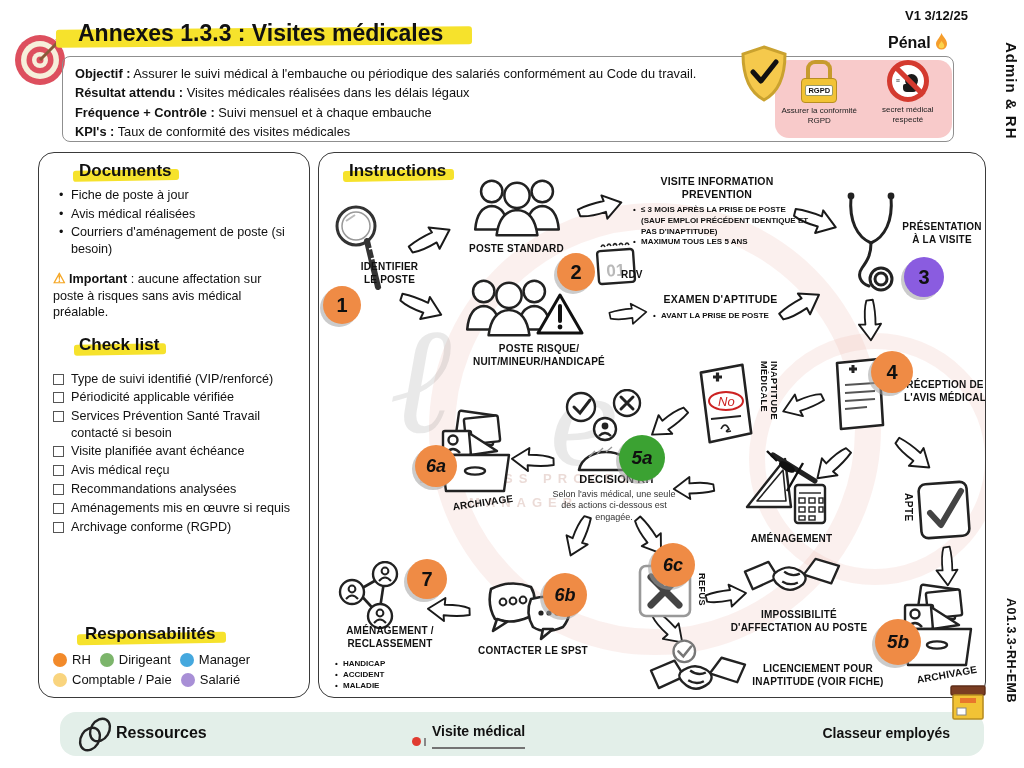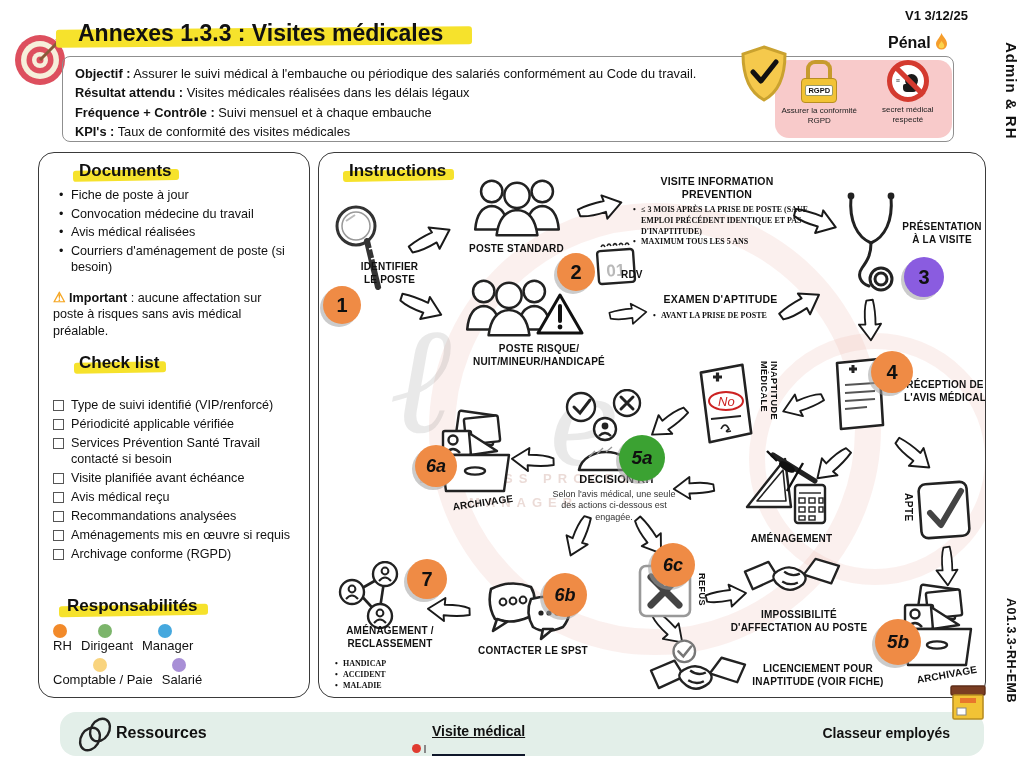--- a/index.html
+++ b/index.html
@@ -46,46 +46,46 @@
   ul.docs{list-style:none;margin:6px 0 0 4px;padding:0;font-size:12.6px;line-height:1.32;}
   ul.docs li{margin:2px 0 2px 14px;position:relative;}
   ul.docs li::before{content:"•";position:absolute;left:-12px;}
   .important{font-size:12.6px;line-height:1.3;margin-top:12px;}
   .warnglyph{color:#f5a623;font-size:14px;font-weight:700;}
   .cl{margin-top:8px;font-size:12.6px;line-height:1.3;}
   .cl .row{display:flex;margin:2.5px 0;}
   .cb{width:9px;height:9px;border:1.4px solid #555;margin:3px 7px 0 0;flex:none;}
   .respblock{position:absolute;left:14px;bottom:10px;width:244px;}
   .legend{display:flex;flex-wrap:wrap;font-size:13px;margin-top:8px;row-gap:5px;}
-  .legend .it{display:flex;align-items:center;margin-right:9px;flex-direction:column;}
+  .legend .it{display:flex;align-items:center;margin-right:9px;}
   .dot{width:14px;height:14px;border-radius:50%;margin-right:5px;flex:none;}
   .c-rh{background:#f28a2a;} .c-dir{background:#7cb56b;} .c-man{background:#45a8de;}
   .c-cpt{background:#f9d47e;} .c-sal{background:#a88fd6;}
   
   .stepc{position:absolute;border-radius:50%;display:flex;align-items:center;justify-content:center;
     font-weight:800;font-size:20px;color:#101010;box-shadow:-3px 3px 0 rgba(160,160,160,.55);z-index:4;}
   .orange{background:#ef8b45;} .green{background:#3ba232;} .purple{background:#8a5ce0;}
   .cap{position:absolute;font-weight:800;font-size:10px;line-height:1.25;text-align:center;
     white-space:pre-line;letter-spacing:.2px;z-index:3;}
   .vcap{position:absolute;font-weight:800;font-size:9px;letter-spacing:.5px;writing-mode:vertical-rl;z-index:3;}
   .mini{position:absolute;font-size:8px;font-weight:700;line-height:1.35;z-index:3;}
-  .mini div{position:relative;padding-left:8px;font-family:Liberation Serif, serif;}
+  .mini div{position:relative;padding-left:8px;}
   .mini div::before{content:"•";position:absolute;left:0;}
   .capt{position:absolute;font-size:9px;line-height:1.25;text-align:center;color:#333;z-index:3;}
   .arr{position:absolute;height:30px;overflow:visible;z-index:2;}
   .icon{position:absolute;z-index:3;}
   .wmring{position:absolute;border-radius:50%;border:26px solid rgba(236,186,177,.22);z-index:0;}
   .wmtxt{position:absolute;font-weight:700;color:rgba(205,165,155,.4);letter-spacing:6px;font-size:13px;z-index:0;}
   .wmscript{position:absolute;font-family:"DejaVu Serif",serif;font-style:italic;
     color:rgba(120,120,120,.16);z-index:0;}
   
   .footer{left:60px;top:712px;width:924px;height:44px;background:#e3efe9;border-radius:16px;z-index:1;}
   .f-title{position:absolute;left:56px;top:12px;font-weight:800;font-size:16px;}
   .f-link{position:absolute;left:352px;top:11px;display:flex;align-items:flex-end;font-weight:800;font-size:14px;}
-  .f-link .txt{border-bottom:2px solid #0f172a;padding-bottom:15px;text-decoration:underline;}
+  .f-link .txt{border-bottom:2px solid #737373;padding-bottom:8px;}
   .pinhead{width:9px;height:9px;background:#e03b30;border-radius:50%;display:inline-block;}
   .pinstem{width:2px;height:8px;background:#888;display:inline-block;margin:0 6px 0 3px;}
   .f-right{position:absolute;right:34px;top:13px;font-weight:700;font-size:14px;}
   
   .side{position:absolute;writing-mode:vertical-rl;font-weight:800;}
   .version{position:absolute;left:905px;top:8px;font-size:13px;font-weight:600;}
   .penal{position:absolute;left:888px;top:33px;font-size:16px;font-weight:800;display:flex;align-items:center;gap:3px;}
 </style>
 </head>
 <body>
@@ -190,29 +190,28 @@
 <svg class="abs" style="left:737px;top:44px;z-index:3" width="54" height="60" viewBox="0 0 54 60">
   <path d="M27,3 L48,10 C48,32 42,48 27,56 C12,48 6,32 6,10 Z" fill="#f5c94c" stroke="#caa22f" stroke-width="3"></path>
   <path d="M16,28 L24,37 L39,18" fill="none" stroke="#111" stroke-width="5" stroke-linecap="round" stroke-linejoin="round"></path>
 </svg>
 
 
 <div class="abs panel leftpanel">
   <h2 class="hl" style="margin-left:26px">Documents</h2>
   <ul class="docs">
     <li>Fiche de poste à jour</li>
-    <li>Convocation médecine du travail</li>
     <li>Avis médical réalisées</li>
     <li>Courriers d'aménagement de poste (si besoin)</li>
   </ul>
   <div class="important">
     <span class="warnglyph">⚠</span>
     <b>Important</b><span> : </span>aucune affectation sur poste à risques sans avis médical préalable.
   </div>
-  <h2 class="hl" style="margin:14px 0 16px 26px">Check list</h2>
+  <h2 class="hl" style="margin:14px 0 8px 26px">Check list</h2>
   <div class="cl">
     <div class="row">
         <span class="cb"></span>
         <span>Type de suivi identifié (VIP/renforcé)</span>
       </div>
     <div class="row">
         <span class="cb"></span>
         <span>Périodicité applicable vérifiée</span>
       </div>
     <div class="row">
@@ -234,21 +233,21 @@
     <div class="row">
         <span class="cb"></span>
         <span>Aménagements mis en œuvre si requis</span>
       </div>
     <div class="row">
         <span class="cb"></span>
         <span>Archivage conforme (RGPD)</span>
       </div>
   </div>
   <div class="respblock">
-    <h2 class="hl" style="margin-left:14px">Responsabilités</h2>
+    <h2 class="hl" style="margin-left:32px">Responsabilités</h2>
     <div class="legend">
       <span class="it">
           <span class="dot c-rh"></span>
           <span>RH</span>
         </span>
       <span class="it">
           <span class="dot c-dir"></span>
           <span>Dirigeant</span>
         </span>
       <span class="it">

